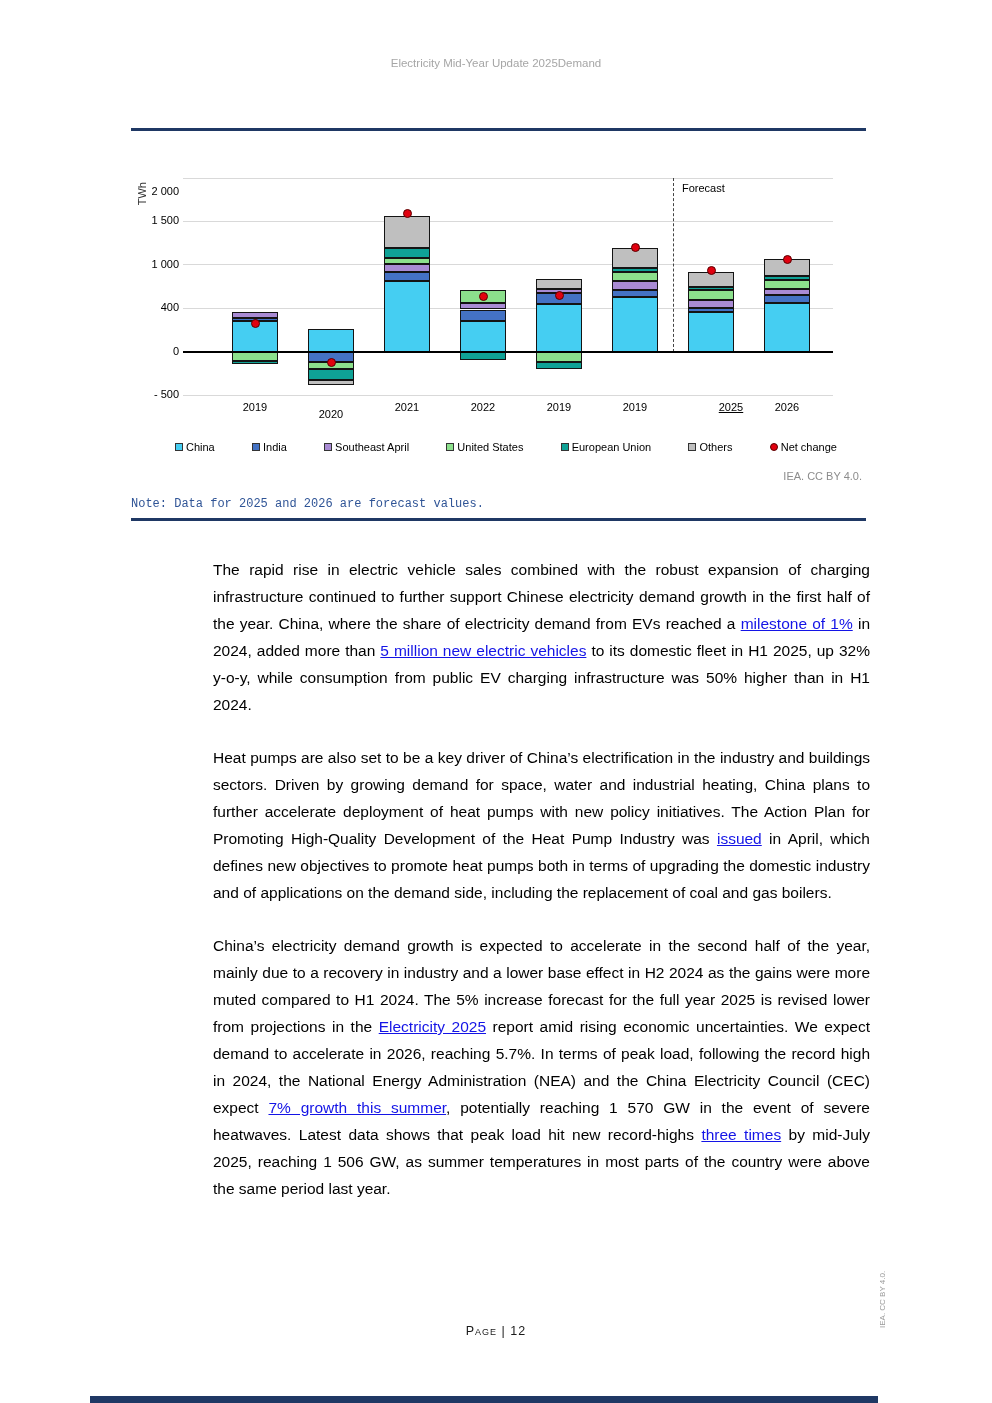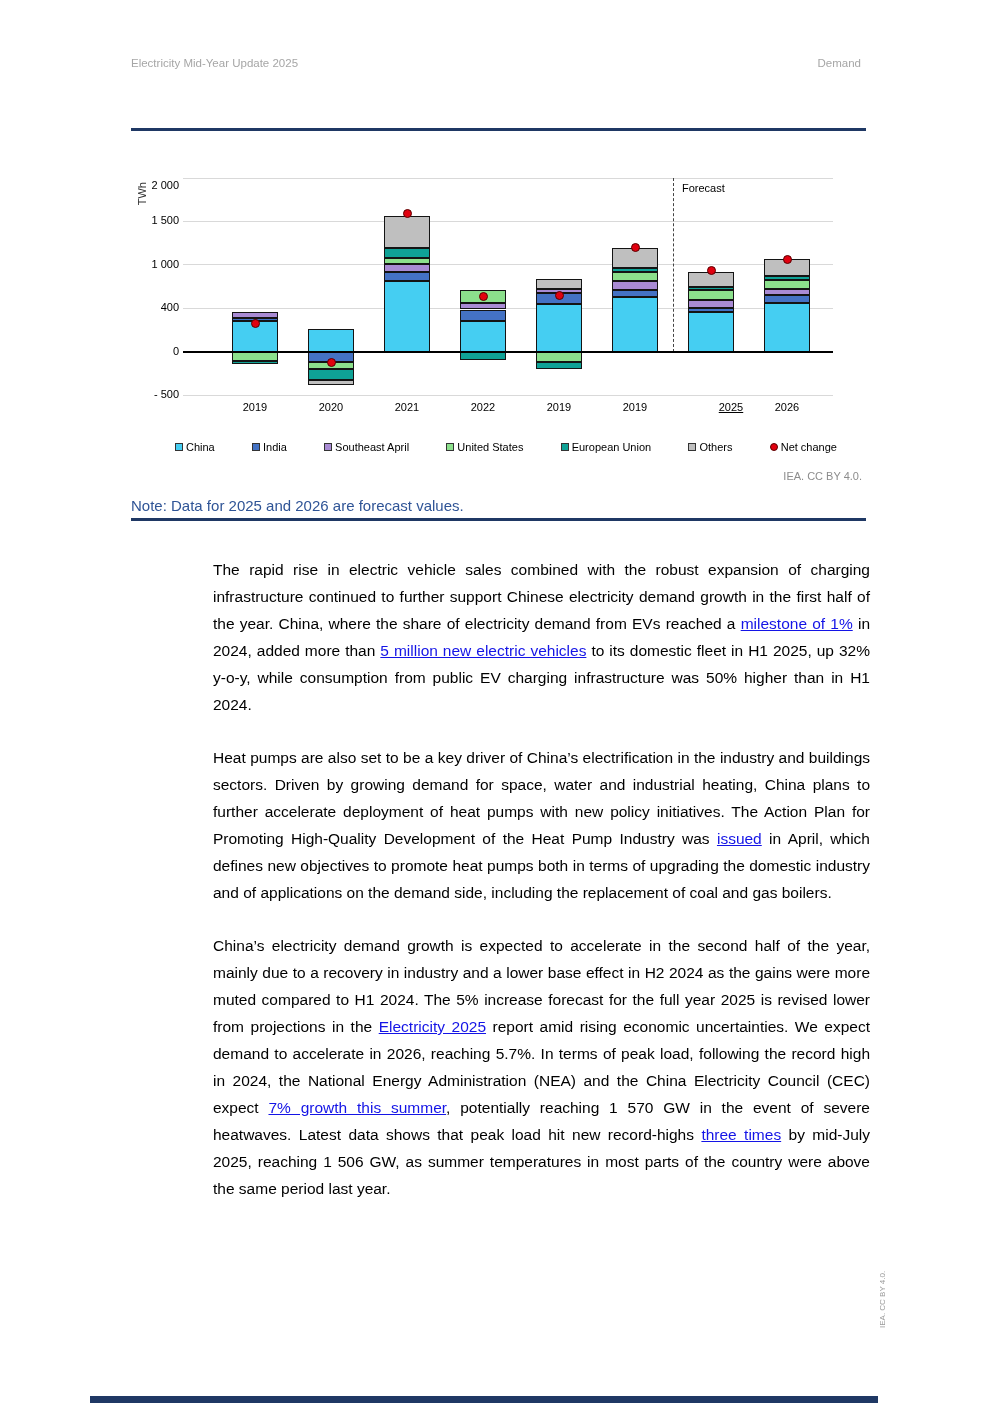--- a/index.html
+++ b/index.html
@@ -1,20 +1,20 @@
 <!DOCTYPE html>
 <html><head>
 <meta charset="utf-8">
 <style>
   html,body{margin:0;padding:0;background:#fff;}
   .page{position:relative;width:992px;height:1403px;background:#fff;overflow:hidden;
         font-family:"Liberation Sans",sans-serif;color:#000;}
 
   .running-header{position:absolute;top:57px;left:131px;width:730px;display:flex;
-                  justify-content:space-between;font-size:11.5px;color:#A6A6A6;}
+                  justify-content:center;font-size:11.5px;color:#A6A6A6;}
 
   .navy-rule{position:absolute;left:131px;width:735px;height:3px;background:#1F3864;}
   .rule-top{top:128px;}
   .rule-bottom{top:518px;}
 
   .figure-title{position:absolute;top:138px;left:131px;width:735px;
                 font-size:13.5px;font-weight:bold;color:#1F3864;}
 
   .chart{position:absolute;top:170px;left:131px;width:735px;height:300px;}
   .twh{position:absolute;left:5px;top:12px;writing-mode:vertical-rl;transform:rotate(180deg);
@@ -32,21 +32,21 @@
   .xlabels{position:absolute;left:52px;top:231px;width:650px;height:16px;}
   .xtick{position:absolute;width:60px;text-align:center;font-size:11px;color:#000;}
   .legend{position:absolute;left:44px;top:271px;width:662px;display:flex;
           justify-content:space-between;align-items:center;}
   .legend-item{display:flex;align-items:center;gap:3px;font-size:11px;color:#000;}
   .swatch{width:8px;height:8px;border:1px solid #333;box-sizing:border-box;flex:none;}
   .swatch.circle{border-radius:50%;border:1px solid #5a0000;}
 
   .figure-attribution{position:absolute;top:470px;left:131px;width:731px;text-align:right;
                       font-size:11px;color:#8C8C8C;}
-  .figure-note{position:absolute;top:497px;left:131px;font-size:15px;color:#2F5496;}
+  .figure-note{position:absolute;top:497px;left:131px;font-size:12px;color:#2F5496;font-family:Liberation Mono, monospace;}
 
   .body-text{position:absolute;top:556px;left:213px;width:657px;}
   .para{margin:0 0 26px 0;font-size:15.5px;line-height:27px;text-align:justify;color:#000;}
   .doclink{color:#1414E6;text-decoration:underline;cursor:pointer;}
 
   .footer{position:absolute;top:1324px;left:0;width:992px;text-align:center;
           font-size:12.5px;color:#1a1a1a;font-variant:small-caps;letter-spacing:1px;}
 
   .side-attribution{position:absolute;left:878px;top:1258px;height:70px;
                     writing-mode:vertical-rl;transform:rotate(180deg);
@@ -62,21 +62,21 @@
   <div class="running-header">
     <span>Electricity Mid-Year Update 2025</span>
     <span>Demand</span>
   </div>
 
   <div class="navy-rule rule-top"></div>
 
   <div class="chart" id="chart">
     <span class="twh">TWh</span>
     <div class="ygutter" id="ygutter">
-        <div class="ytick" style="top: 9px; text-align: right;">2 000</div>
+        <div class="ytick" style="top: 15px; text-align: right;">2 000</div>
         <div class="ytick" style="top: 44.4px;">1 500</div>
         <div class="ytick" style="top: 87.8px;">1 000</div>
         <div class="ytick" style="top: 131.2px;">400</div>
         <div class="ytick" style="top: 174.6px;">0</div>
         <div class="ytick" style="top: 218px;">- 500</div>
       </div>
     <div class="plot" id="plot">
         <div class="gridline" style="top: -0.5px;"></div>
         <div class="gridline" style="top: 42.9px;"></div>
         <div class="gridline" style="top: 86.3px;"></div>
@@ -134,21 +134,21 @@
         <div class="seg" style="background: rgb(169, 139, 212); left: 581px; width: 46px; top: 110.67px; height: 6.51px;"></div>
         <div class="seg" style="background: rgb(140, 224, 140); left: 581px; width: 46px; top: 101.556px; height: 9.114px;"></div>
         <div class="seg" style="background: rgb(15, 162, 150); left: 581px; width: 46px; top: 98.084px; height: 3.472px;"></div>
         <div class="seg" style="background: rgb(191, 191, 191); left: 581px; width: 46px; top: 81.158px; height: 16.926px;"></div>
         <div class="netdot" style="left: 599.5px; top: 76.658px;"></div>
         <div class="forecast-line" style="left: 490px; height: 173.6px;"></div>
         <div class="forecast-label" style="left: 499px; top: 4px;">Forecast</div>
       </div>
     <div class="xlabels" id="xlabels">
         <div class="xtick" style="left: 42px;">2019</div>
-        <div class="xtick" style="left: 118px;">2020</div>
+        <div class="xtick" style="left: 118px; margin-top: 7px;">2020</div>
         <div class="xtick" style="left: 194px;">2021</div>
         <div class="xtick" style="left: 270px;">2022</div>
         <div class="xtick" style="left: 346px;">2019</div>
         <div class="xtick" style="left: 422px;">2019</div>
         <div class="xtick" style="left: 518px; text-decoration: underline;">2025</div>
         <div class="xtick" style="left: 574px;">2026</div>
       </div>
     <div class="legend" id="legend">
         <div class="legend-item">
           <div class="swatch" style="background: rgb(69, 206, 242);"></div>
@@ -184,16 +184,19 @@
   <div class="figure-attribution">IEA. CC BY 4.0.</div>
   <div class="figure-note">Note: Data for 2025 and 2026 are forecast values.</div>
   <div class="navy-rule rule-bottom"></div>
 
   <div class="body-text" id="body-text">
       <p class="para"><span>The rapid rise in electric vehicle sales combined with the robust expansion of charging infrastructure continued to further support Chinese electricity demand growth in the first half of the year. China, where the share of electricity demand from EVs reached a </span><a class="doclink" href="#">milestone of 1%</a><span> in 2024, added more than </span><a class="doclink" href="#">5 million new electric vehicles</a><span> to its domestic fleet in H1 2025, up 32% y-o-y, while consumption from public EV charging infrastructure was 50% higher than in H1 2024.</span></p>
       <p class="para"><span>Heat pumps are also set to be a key driver of China’s electrification in the industry and buildings sectors. Driven by growing demand for space, water and industrial heating, China plans to further accelerate deployment of heat pumps with new policy initiatives. The Action Plan for Promoting High-Quality Development of the Heat Pump Industry was </span><a class="doclink" href="#">issued</a><span> in April, which defines new objectives to promote heat pumps both in terms of upgrading the domestic industry and of applications on the demand side, including the replacement of coal and gas boilers.</span></p>
       <p class="para"><span>China’s electricity demand growth is expected to accelerate in the second half of the year, mainly due to a recovery in industry and a lower base effect in H2 2024 as the gains were more muted compared to H1 2024. The 5% increase forecast for the full year 2025 is revised lower from projections in the </span><a class="doclink" href="#">Electricity 2025</a><span> report amid rising economic uncertainties. We expect demand to accelerate in 2026, reaching 5.7%. In terms of peak load, following the record high in 2024, the National Energy Administration (NEA) and the China Electricity Council (CEC) expect </span><a class="doclink" href="#">7% growth this summer</a><span>, potentially reaching 1 570 GW in the event of severe heatwaves. Latest data shows that peak load hit new record-highs </span><a class="doclink" href="#">three times</a><span> by mid-July 2025, reaching 1 506 GW, as summer temperatures in most parts of the country were above the same period last year.</span></p>
     </div>
 
+  <div class="footer">
+    <span>Page | 12</span>
+  </div>
 
   <div class="side-attribution">IEA. CC BY 4.0.</div>
   <div class="bottom-bar"></div>
 </div>
 
 </body></html>

